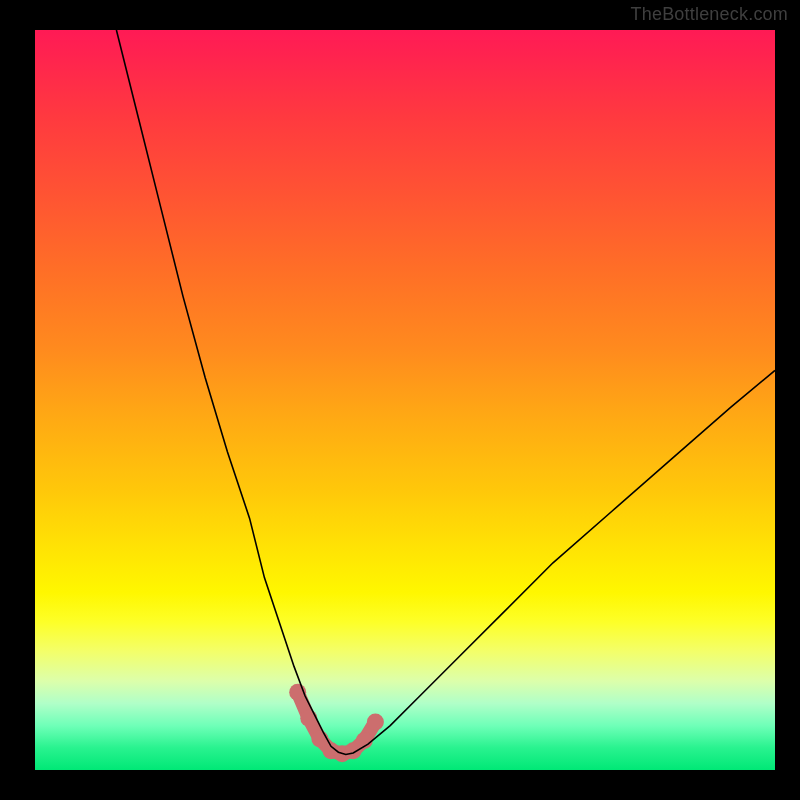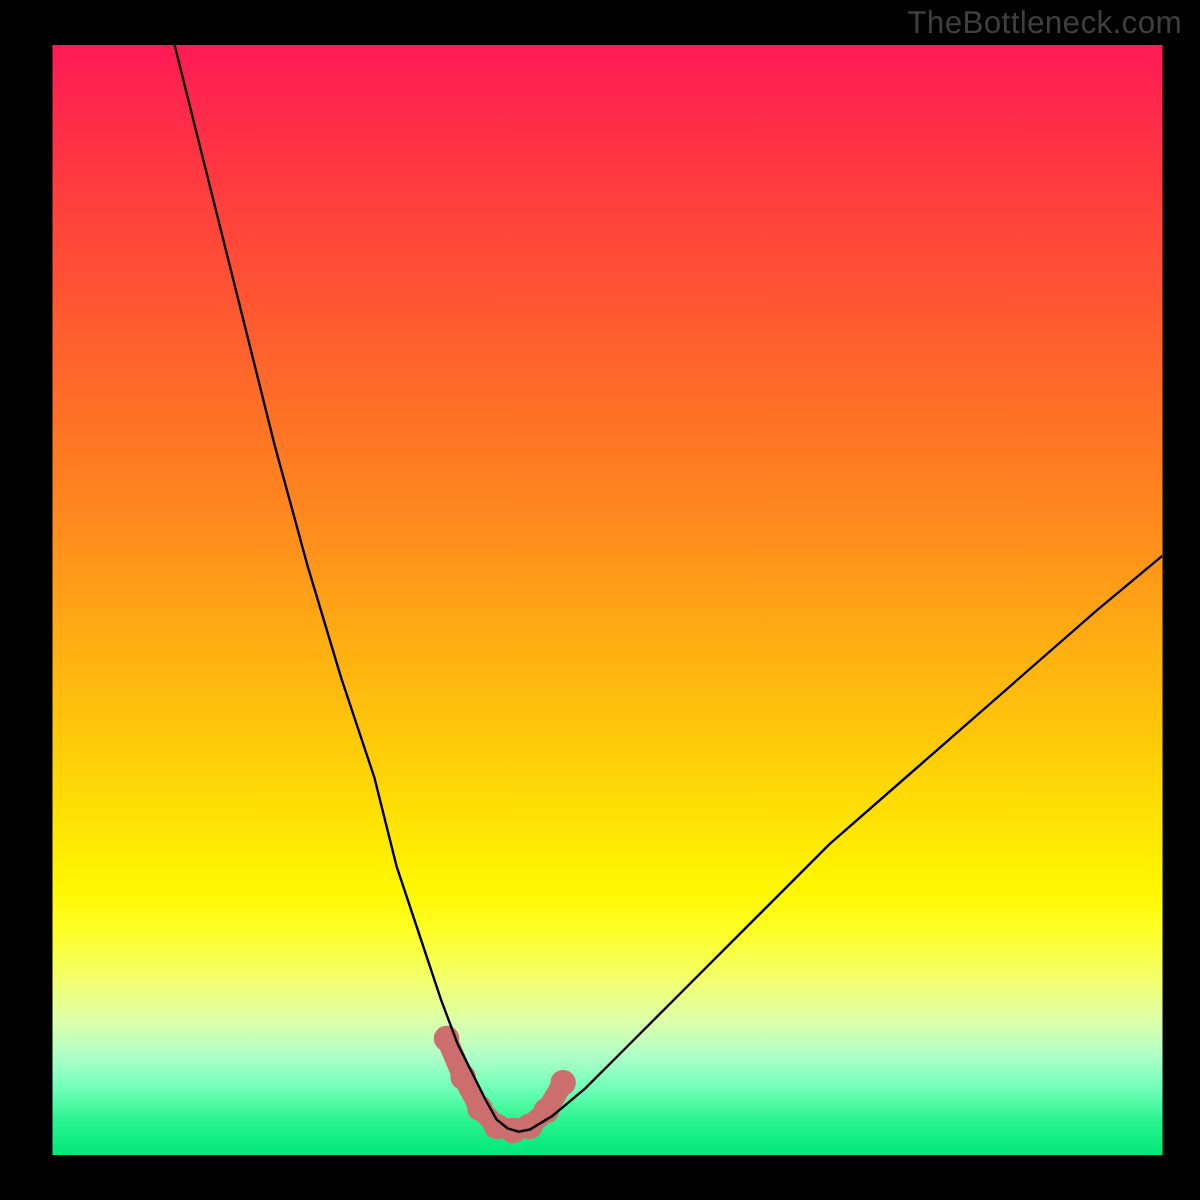--- a/index.html
+++ b/index.html
@@ -44,21 +44,21 @@
       #6fffb8 94%,
       #29f38f 97%,
       #00e876 100%
     );
   }
   .watermark {
     position: absolute;
     top: 4px;
     right: 12px;
     color: #3f3f3f;
-    font-size: 21px;
+    font-size: 18px;
     font-weight: 500;
     letter-spacing: 0.2px;
   }
   svg.overlay {
     position: absolute;
     left: 0;
     top: 0;
     width: 740px;
     height: 740px;
   }

